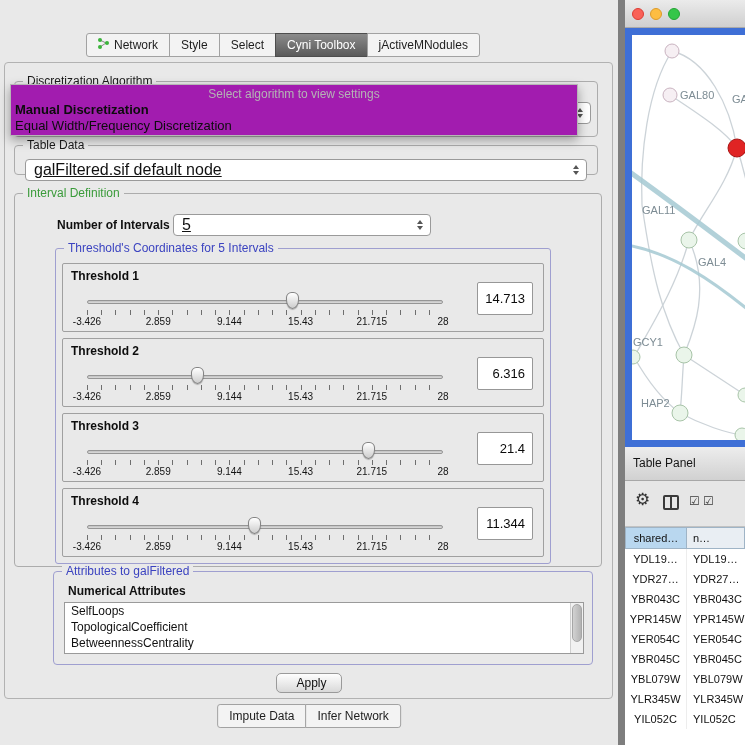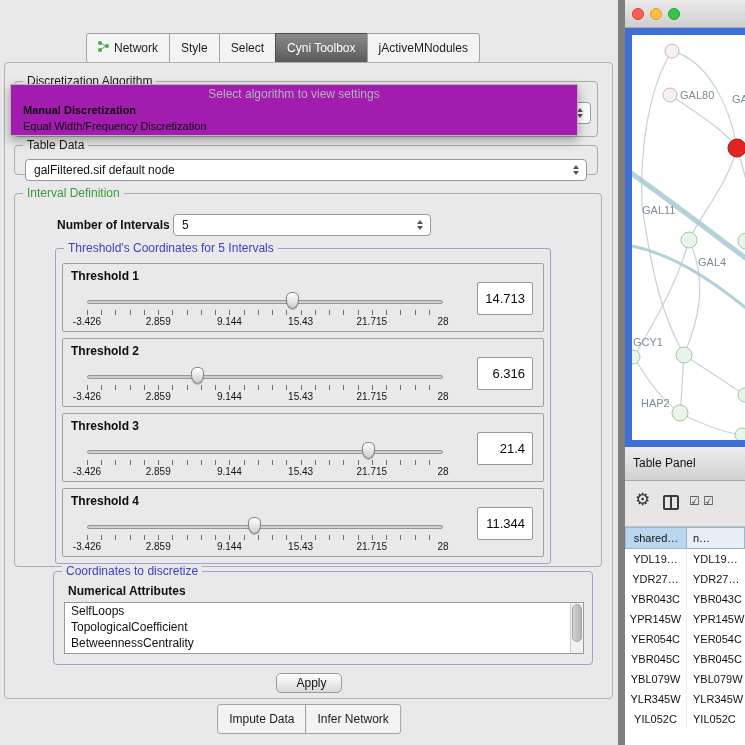--- a/index.html
+++ b/index.html
@@ -13,53 +13,53 @@
 
   
   #control-panel { position:absolute; left:0; top:0; width:618px; height:745px; background:#e9e9e9; }
   #cp-titlebar { position:absolute; left:0; top:0; width:100%; height:20px;
     background:linear-gradient(#f6f6f6,#dddddd); border-bottom:1px solid #b9b9b9; }
   #cp-title { position:absolute; left:8px; top:3px; font-size:12px; color:#1c1c1c; }
   #cp-float { position:absolute; right:32px; top:3px; font-size:11px; color:#222; cursor:default; }
   #cp-close { position:absolute; right:12px; top:2px; font-size:13px; font-weight:bold; color:#111; cursor:default; }
 
   
-  .tabstrip { display:flex; height:30px;text-align:right; }
+  .tabstrip { display:flex; height:24px;text-align:right; }
   #top-tabs { position:absolute; left:86px; top:33px; }
   .tab { font-size:12px; line-height:20px; padding:0 11px; background:#f3f3f3;
     border:1px solid #a2a2a2; margin-left:-1px; color:#1d1d1d; display:flex; align-items:center; gap:5px; white-space:nowrap; }
   .tab:first-child { border-radius:3px 0 0 3px; margin-left:0; }
   .tab:last-child { border-radius:0 3px 3px 0; }
   .tab.selected { background:linear-gradient(#8b8b8b,#5a5a5a); color:#fff; border-color:#4d4d4d; }
 
   #main-panel { position:absolute; left:4px; top:62px; width:609px; height:637px;
     border:1px solid #b2b2b2; border-radius:4px; background:#e9e9e9; }
 
   .group { position:absolute; border:1px solid #acacac; border-radius:4px; }
   .group-title { position:absolute; top:-8px; left:8px; background:#e9e9e9; padding:0 4px;
     font-size:12px; color:#1a1a1a; white-space:nowrap; }
   .group-title.green { color:#3a9b3a; }
   .group-title.blue { color:#3b43c0; }
 
   .combo { position:absolute; background:#fff; border:1px solid #9a9a9a; border-radius:4px;
-    font-size:12px; color:#111; line-height:20px; padding:0 24px 3px 8px; height:22px;
-    overflow:hidden; white-space:nowrap; }
+    font-size:16px; color:#111; line-height:20px; padding:0 24px 3px 8px; height:22px;
+    overflow:hidden; white-space:nowrap;text-decoration:underline; }
   .combo-arrows { position:absolute; right:7px; top:50%; transform:translateY(-50%);
     display:flex; flex-direction:column; gap:2px; }
   .arrow-up { width:0; height:0; border-left:3.5px solid transparent; border-right:3.5px solid transparent; border-bottom:4px solid #555; }
   .arrow-down { width:0; height:0; border-left:3.5px solid transparent; border-right:3.5px solid transparent; border-top:4px solid #555; }
 
   #algo-group { left:9px; top:18px; width:584px; height:56px; }
   #algo-combo { left:8px; top:20px; width:568px; }
 
   
   #algo-popup { position:absolute; left:10px; top:84px; width:568px; height:52px; z-index:40;
     background:#a21caf; border:1px solid #b6b6b6; box-shadow:0 4px 10px rgba(0,0,0,.35); }
   .popup-placeholder { height:16px; margin-top:1px; text-align:center; color:#b4b4b4; font-size:12px; line-height:16px; }
-  .popup-item { font-size:11px; line-height:16px; padding-left:12px; color:#0c0c0c; white-space:nowrap; }
+  .popup-item { font-size:13px; line-height:16px; padding-left:4px; color:#0c0c0c; white-space:nowrap; }
   .popup-item.bold { font-weight:bold; }
 
   #tabledata-group { left:9px; top:82px; width:584px; height:30px; }
   #tabledata-combo { left:10px; top:13px; width:562px; }
 
   #interval-group { left:9px; top:130px; width:588px; height:374px; }
   #num-intervals-label { position:absolute; left:42px; top:24px; font-size:12px; font-weight:bold; color:#111; }
   #num-intervals-combo { left:158px; top:20px; width:258px; }
 
   #thresholds-group { position:absolute; left:40px; top:54px; width:496px; height:316px;
@@ -270,21 +270,21 @@
                   <span style="left: 100%;">28</span>
                 </div>
     </div>
     <div class="value-box">11.344</div>
   </div>
           </div>
       </div>
     </div>
 
     <div id="attr-group" class="group">
-      <span class="group-title blue">Coordinates to discretize</span>
+      <span class="group-title blue">Attributes to galFiltered</span>
       <span id="attr-subtitle">Numerical Attributes</span>
       <div id="attr-list">
         <div class="list-item">SelfLoops</div>
           <div class="list-item">TopologicalCoefficient</div>
           <div class="list-item">BetweennessCentrality</div>
           <div class="vscroll">
           <div class="vscroll-thumb"></div>
         </div>
       </div>
     </div>

